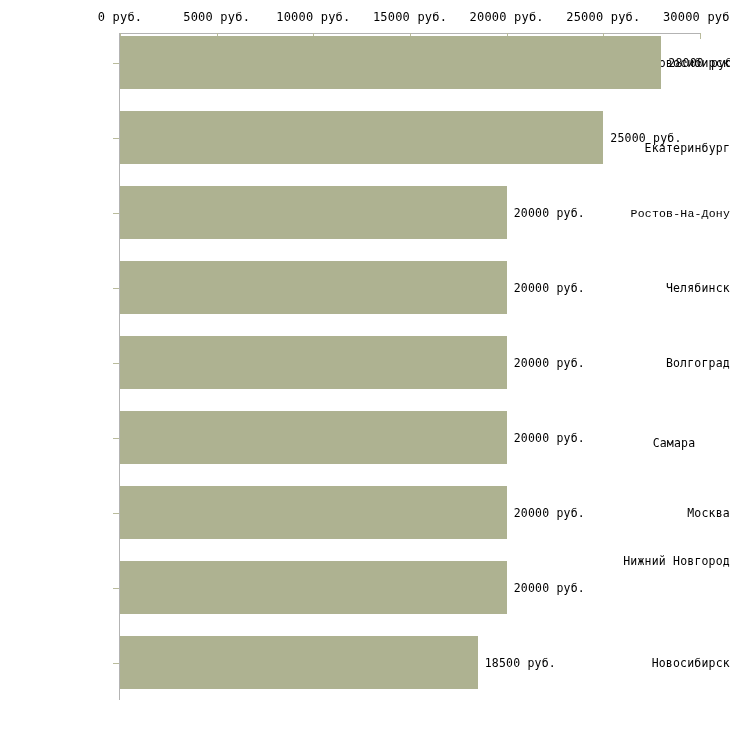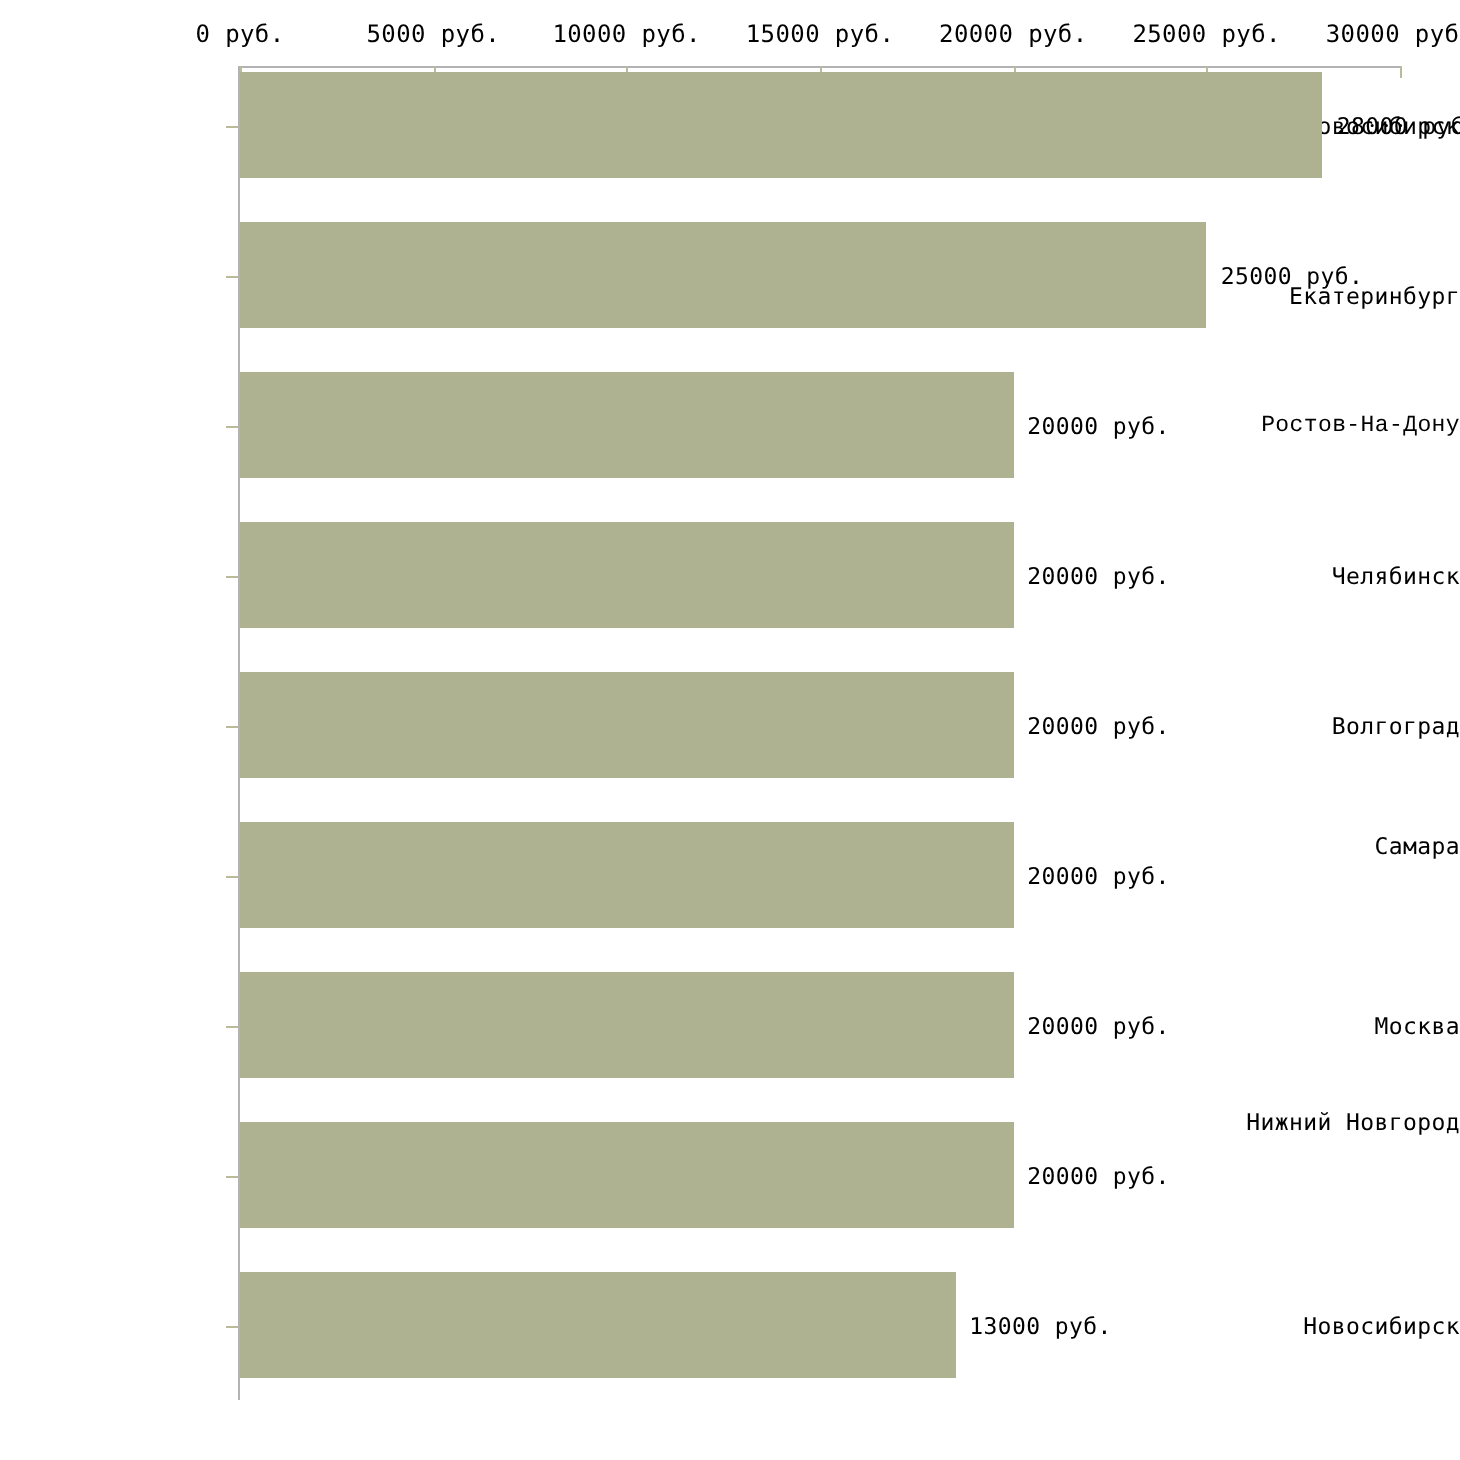--- a/index.html
+++ b/index.html
@@ -121,21 +121,21 @@
       <div class="y-tick" style="top: 512.5px;"></div>
       <div class="y-tick" style="top: 587.5px;"></div>
       <div class="y-tick" style="top: 662.5px;"></div>
     </div>
   <div id="cat-labels">
       <div class="cat-label" style="top: 62.5px;">Новосибирск</div>
       <div class="cat-label" style="top: 148px;">Екатеринбург</div>
       <div class="cat-label" style="top: 212.5px; font-family: Liberation Mono, monospace;">Ростов-На-Дону</div>
       <div class="cat-label" style="top: 287.5px;">Челябинск</div>
       <div class="cat-label" style="top: 362.5px;">Волгоград</div>
-      <div class="cat-label" style="top: 423px;">Самара</div>
+      <div class="cat-label" style="top: 443px; text-align: center;">Самара</div>
       <div class="cat-label" style="top: 512.5px;">Москва</div>
       <div class="cat-label" style="top: 561px; text-align: right;">Нижний Новгород</div>
       <div class="cat-label" style="top: 662.5px;">Новосибирск</div>
     </div>
   <div id="bars">
       <div class="bar" style="top: 36px; height: 53px; width: 541.333px;"></div>
       <div class="bar-value" style="left: 668.333px; top: 62.5px;">28000 руб.</div>
       <div class="bar" style="top: 111px; height: 53px; width: 483.333px;"></div>
       <div class="bar-value" style="left: 610.333px; top: 137.5px;">25000 руб.</div>
       <div class="bar" style="top: 186px; height: 53px; width: 386.667px;"></div>
@@ -144,16 +144,16 @@
       <div class="bar-value" style="left: 513.667px; top: 287.5px;">20000 руб.</div>
       <div class="bar" style="top: 336px; height: 53px; width: 386.667px;"></div>
       <div class="bar-value" style="left: 513.667px; top: 362.5px;">20000 руб.</div>
       <div class="bar" style="top: 411px; height: 53px; width: 386.667px;"></div>
       <div class="bar-value" style="left: 513.667px; top: 437.5px;">20000 руб.</div>
       <div class="bar" style="top: 486px; height: 53px; width: 386.667px;"></div>
       <div class="bar-value" style="left: 513.667px; top: 512.5px;">20000 руб.</div>
       <div class="bar" style="top: 561px; height: 53px; width: 386.667px;"></div>
       <div class="bar-value" style="left: 513.667px; top: 587.5px;">20000 руб.</div>
       <div class="bar" style="top: 636px; height: 53px; width: 357.667px;"></div>
-      <div class="bar-value" style="left: 484.667px; top: 662.5px;">13000 руб.</div>
+      <div class="bar-value" style="left: 484.667px; top: 662.5px;">18500 руб.</div>
     </div>
 
 </div>
 
 </body></html>

